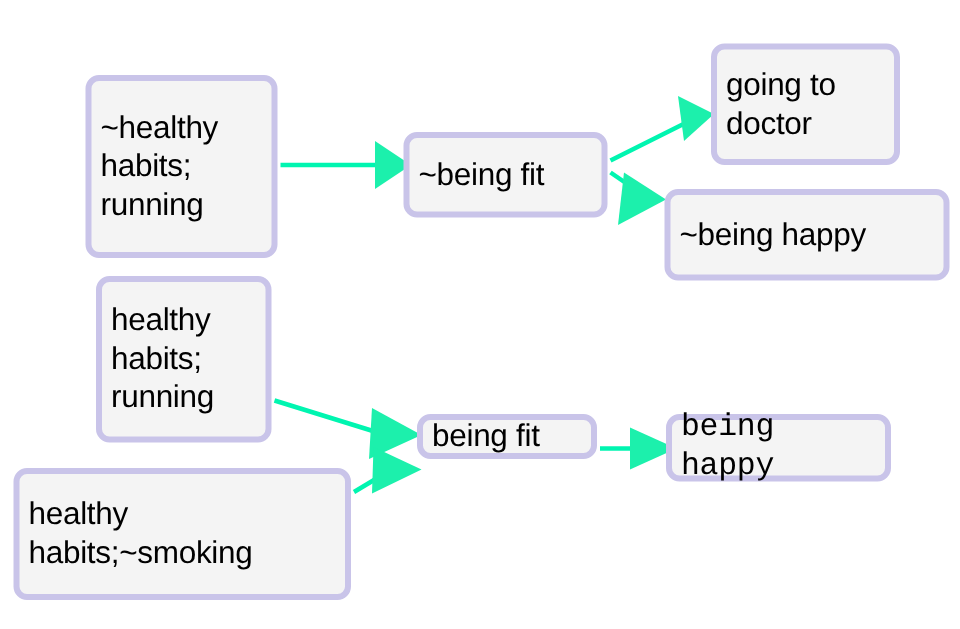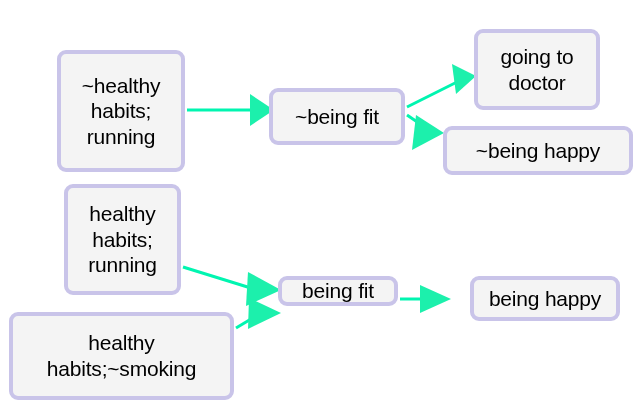--- a/index.html
+++ b/index.html
@@ -25,21 +25,21 @@
   }
   .node {
     position: absolute;
     box-sizing: border-box;
     background: #f4f4f4;
     border: 4px solid #c9c4e9;
     border-radius: 9px;
     display: flex;
     align-items: center;
     justify-content: center;
-    text-align: center;
+    text-align: left;
     color: #000000;
     font-size: 21px;
     line-height: 1.22;
     letter-spacing: -0.2px;
     white-space: pre-line;
     padding: 2px 6px;
   }
   .node-label {
     display: block;
     width: 100%;
@@ -85,36 +85,36 @@
 
   <div class="node" style="left:269px; top:88px; width:136px; height:57px;">
     <span class="node-label">~being fit</span>
   </div>
 
   <div class="node" style="left:474px; top:29px; width:126px; height:81px;">
     <span class="node-label">going to
 doctor</span>
   </div>
 
-  <div class="node" style="left:443px; top:126px; width:190px; height:49px;">
+  <div class="node" style="left:443px; top:126px; width:190px; height:61px;">
     <span class="node-label">~being happy</span>
   </div>
 
   <div class="node" style="left:64px; top:184px; width:117px; height:111px;">
     <span class="node-label">healthy
 habits;
 running</span>
   </div>
 
   <div class="node" style="left:9px; top:312px; width:225px; height:88px;">
     <span class="node-label">healthy
 habits;~smoking</span>
   </div>
 
   <div class="node" style="left:278px; top:276px; width:120px; height:30px;">
     <span class="node-label">being fit</span>
   </div>
 
-  <div class="node" style="left:470px; top:276px; width:150px; height:45px;">
+  <div class="node" style="left:444px; top:276px; width:150px; height:45px;font-family:Liberation Mono, monospace;">
     <span class="node-label">being happy</span>
   </div>
 
 </div>
 
 </body></html>

